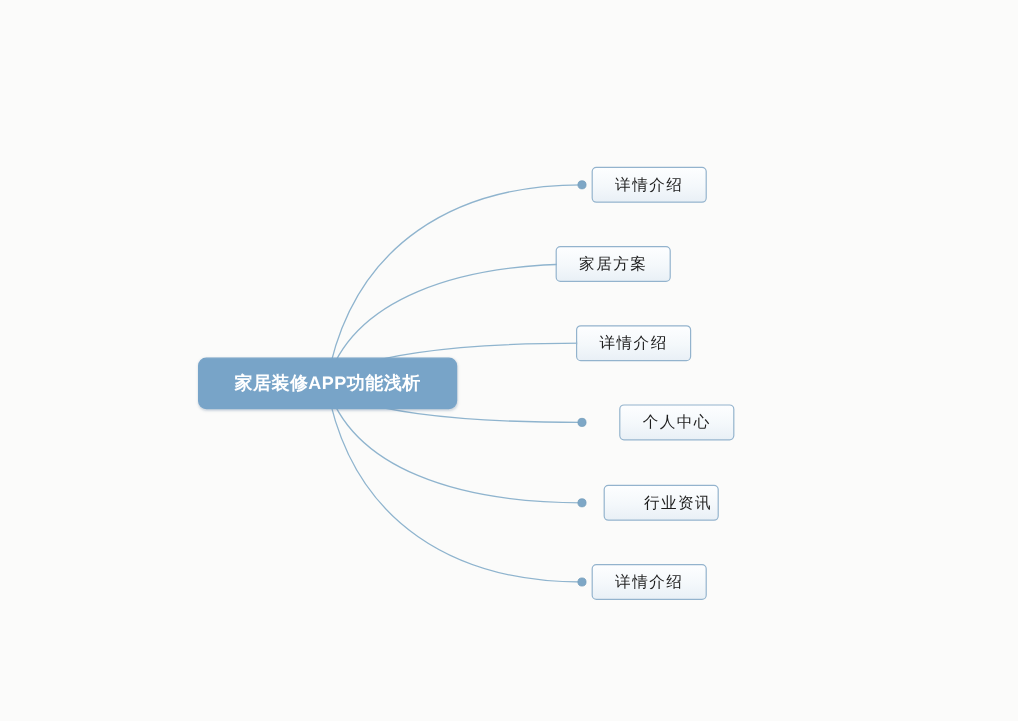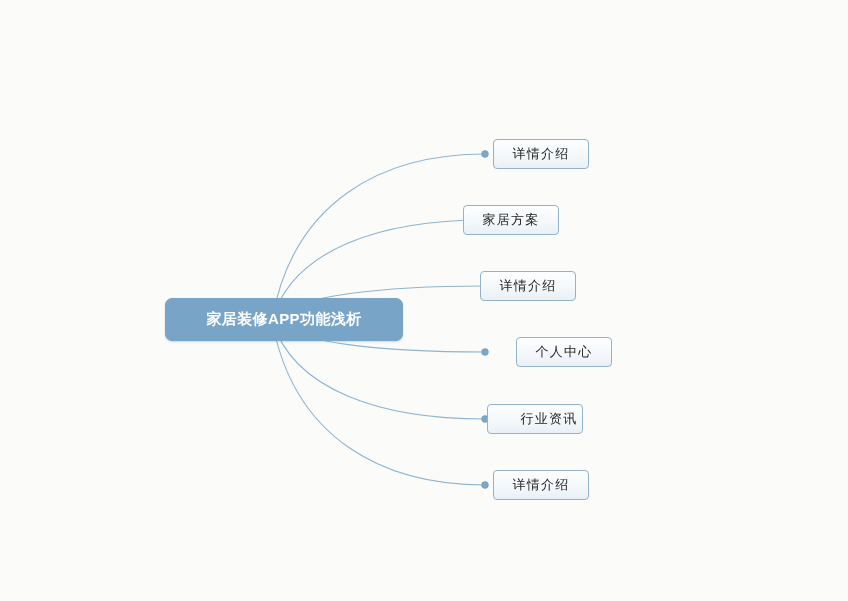--- a/index.html
+++ b/index.html
@@ -33,21 +33,21 @@
   }
   .edge-dot {
     fill: #7ea7c6;
     stroke: #6f9ab9;
     stroke-width: 0.6;
   }
   .root-node {
     position: absolute;
     left: 165px;
     top: 298px;
-    width: 238px;
+    width: 216px;
     height: 43px;
     box-sizing: border-box;
     background: #78a4c8;
     border: 1px solid #78a4c8;
     border-radius: 7px;
     display: flex;
     align-items: center;
     justify-content: center;
     box-shadow: 0 1px 2px rgba(90,120,150,0.28);
     z-index: 5;
@@ -114,21 +114,21 @@
       </div>
       <div class="leaf-node" style="top: 205px; left: 463px; border-color: rgb(147, 179, 205);">
         <span class="leaf-label">家居方案</span>
       </div>
       <div class="leaf-node" style="top: 271px; left: 480px; border-color: rgb(147, 179, 205);">
         <span class="leaf-label">详情介绍</span>
       </div>
       <div class="leaf-node" style="top: 337px; left: 516px; border-color: rgb(147, 179, 205);">
         <span class="leaf-label">个人中心</span>
       </div>
-      <div class="leaf-node" style="top: 404px; left: 487px; border-color: rgb(147, 179, 205); padding-left: 28px;">
+      <div class="leaf-node" style="top: 404px; left: 503px; border-color: rgb(147, 179, 205); padding-left: 28px;">
         <span class="leaf-label">行业资讯</span>
       </div>
       <div class="leaf-node" style="top: 470px; left: 493px; border-color: rgb(147, 179, 205);">
         <span class="leaf-label">详情介绍</span>
       </div>
     </div>
 
 </div>
 
 </body></html>

